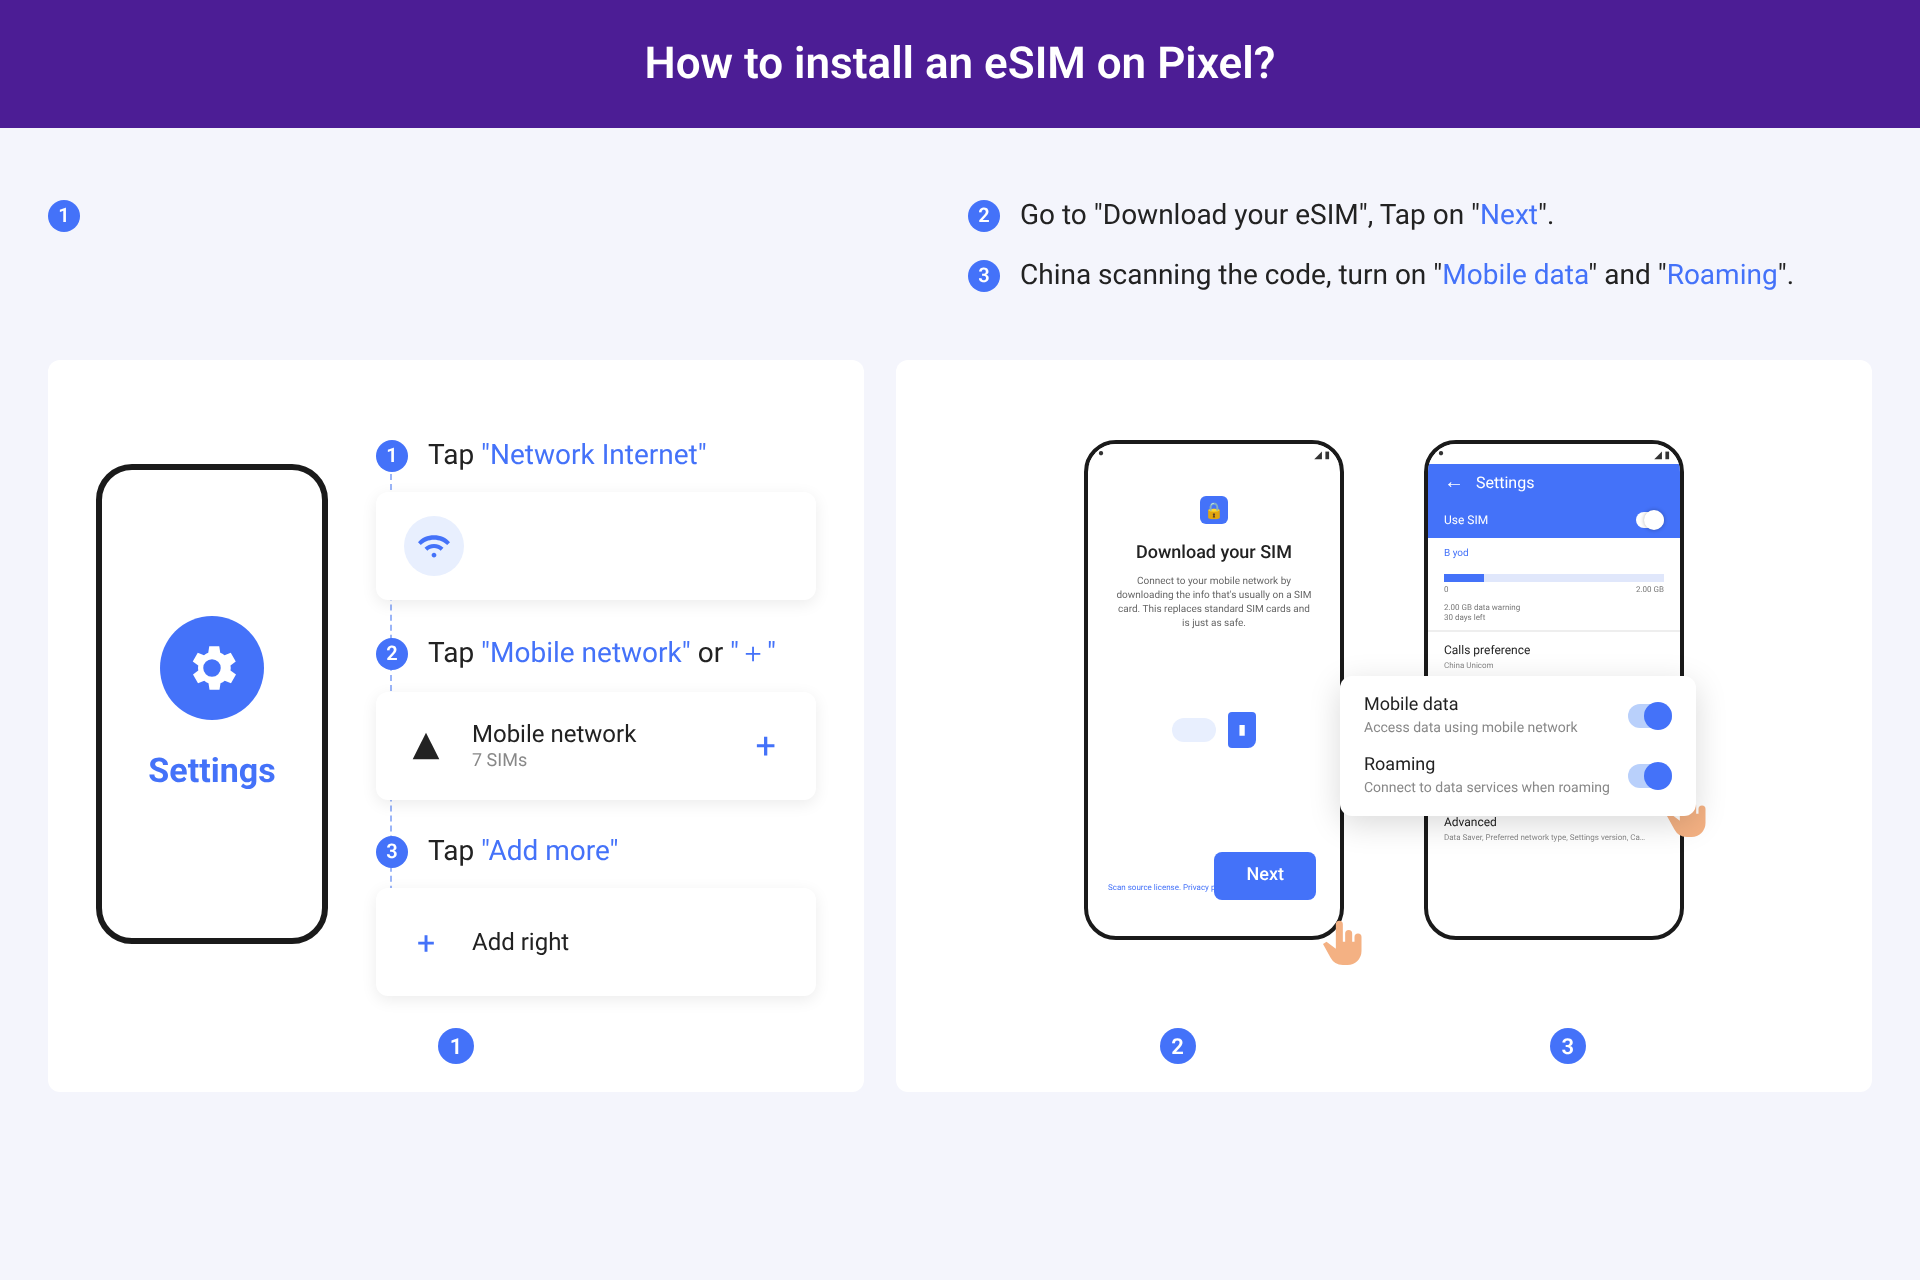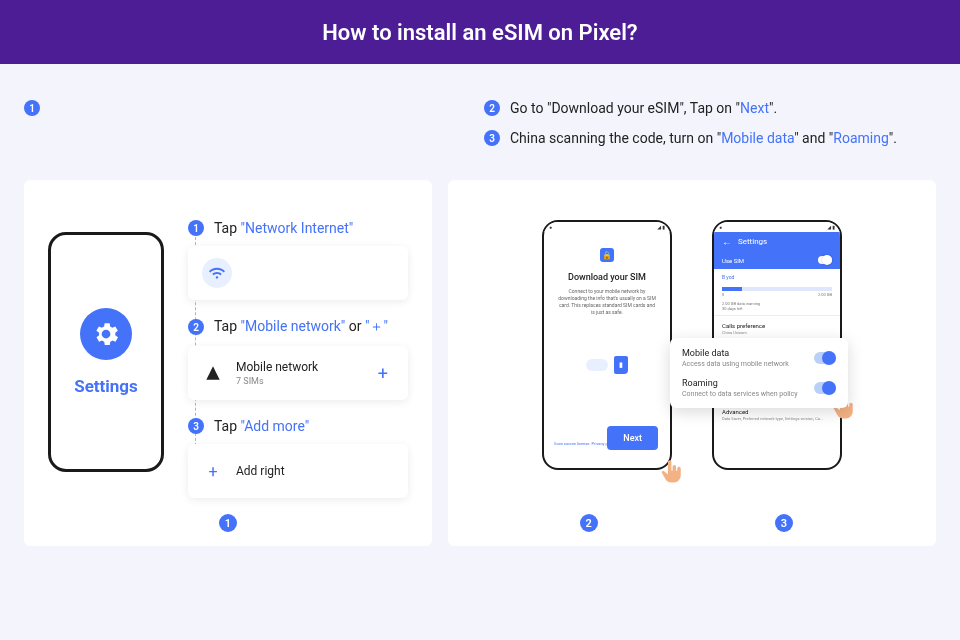--- a/index.html
+++ b/index.html
@@ -233,21 +233,21 @@
         <div class="overlay-row">
           <div class="overlay-text">
             <div class="t">Mobile data</div>
             <div class="s">Access data using mobile network</div>
           </div>
           <div class="switch"></div>
         </div>
         <div class="overlay-row">
           <div class="overlay-text">
             <div class="t">Roaming</div>
-            <div class="s">Connect to data services when policy</div>
+            <div class="s">Connect to data services when roaming</div>
           </div>
           <div class="switch"></div>
         </div>
       </div>
       <div class="hand" style="right:-16px;top:172px">
         <svg viewBox="0 0 24 24" fill="#f4b183">
             <path d="M10 2a1.5 1.5 0 0 1 1.5 1.5V11h1V7.5a1.5 1.5 0 0 1 3 0V11h1V9a1.5 1.5 0 0 1 3 0v6a6 6 0 0 1-6 6h-2a6 6 0 0 1-5.3-3.2L3 12l1.5-1 4 3V3.5A1.5 1.5 0 0 1 10 2z"></path>
           </svg>
       </div>
     </div>

